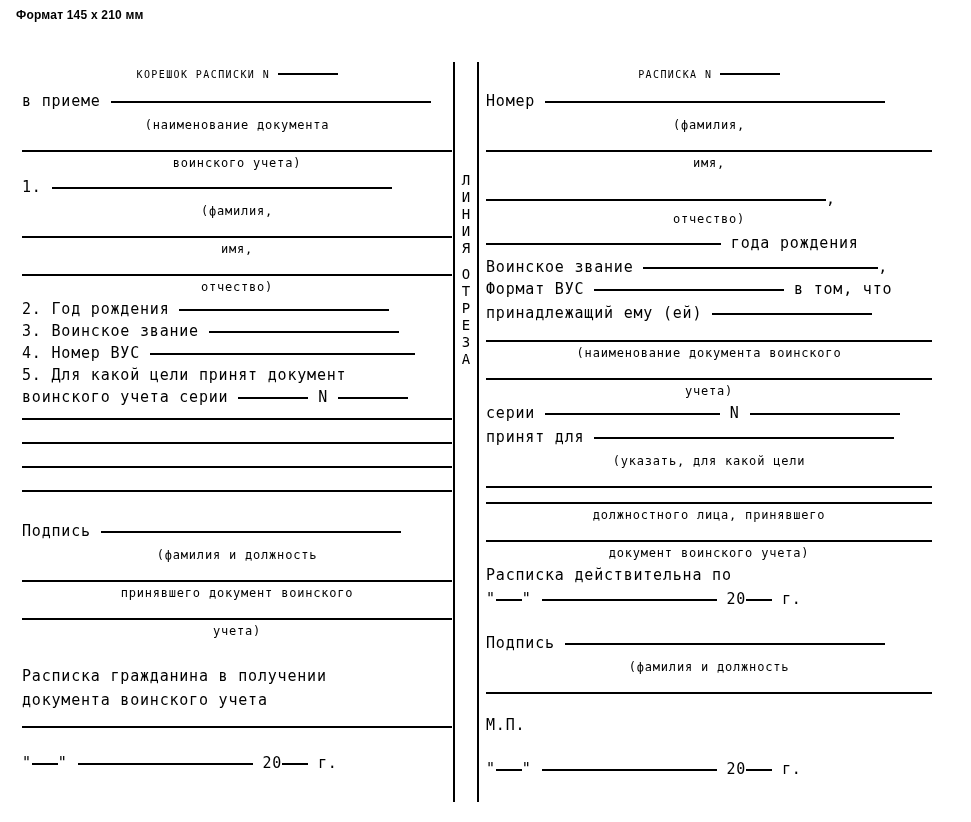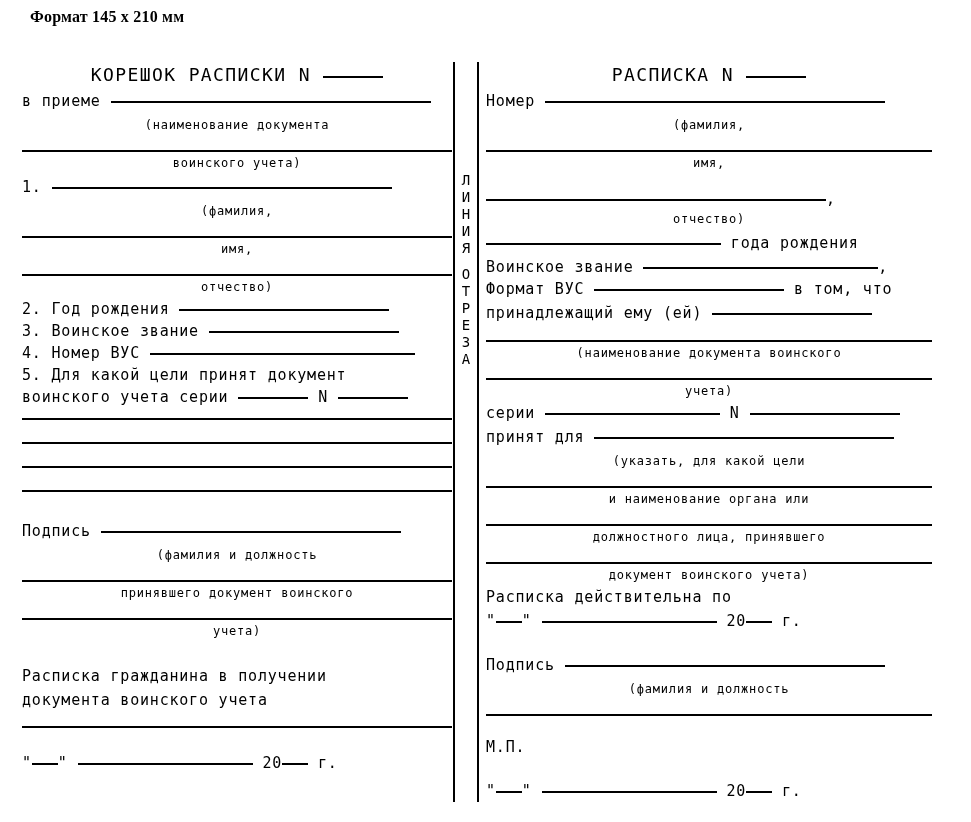--- a/index.html
+++ b/index.html
@@ -12,25 +12,25 @@
     height: 822px;
     font-family: "DejaVu Sans Mono", "Liberation Mono", monospace;
     color: #000000;
     position: relative;
     overflow: hidden;
   }
 
   
   .format-title {
     position: absolute;
-    left: 30px;
+    left: 16px;
     top: 8px;
-    font-family: Liberation Serif, serif;
+    font-family: Liberation Sans, sans-serif;
     font-weight: bold;
-    font-size: 16px;
+    font-size: 12px;
     letter-spacing: 0.2px;
     white-space: nowrap;
   }
 
   
   .cutline {
     position: absolute;
     left: 453px;
     top: 62px;
     width: 28px;
@@ -121,21 +121,21 @@
   .fill.w340 { width: 340px; }
   .fill.w14  { width: 26px; }
   .spacer10 { height: 10px; }
   .spacer14 { height: 14px; }
   .spacer18 { height: 18px; }
   .spacer22 { height: 22px; }
   .spacer26 { height: 26px; }
   .title-row {
     text-align: center;
     letter-spacing: 1.4px;
-    font-size: 18px;
+    font-size: 10px;
     height: 26px;
     line-height: 26px;
     white-space: nowrap;
   }
 </style>
 </head>
 <body>
 
 <div class="format-title">Формат 145 x 210 мм</div>
 
@@ -319,21 +319,20 @@
   </div>
 
   <div class="row h26">
     <span>принят для</span>
     <span class="fill w300"></span>
   </div>
   <div class="hint">(указать, для какой цели</div>
 
   <div class="spacer14"></div>
   <div class="fullrule"></div>
-  <div class="hint">и наименование органа или</div>
 
   <div class="spacer14"></div>
   <div class="fullrule"></div>
   <div class="hint">должностного лица, принявшего</div>
 
   <div class="spacer14"></div>
   <div class="fullrule"></div>
   <div class="hint">документ воинского учета)</div>
 
   <div class="row h22 tight">

